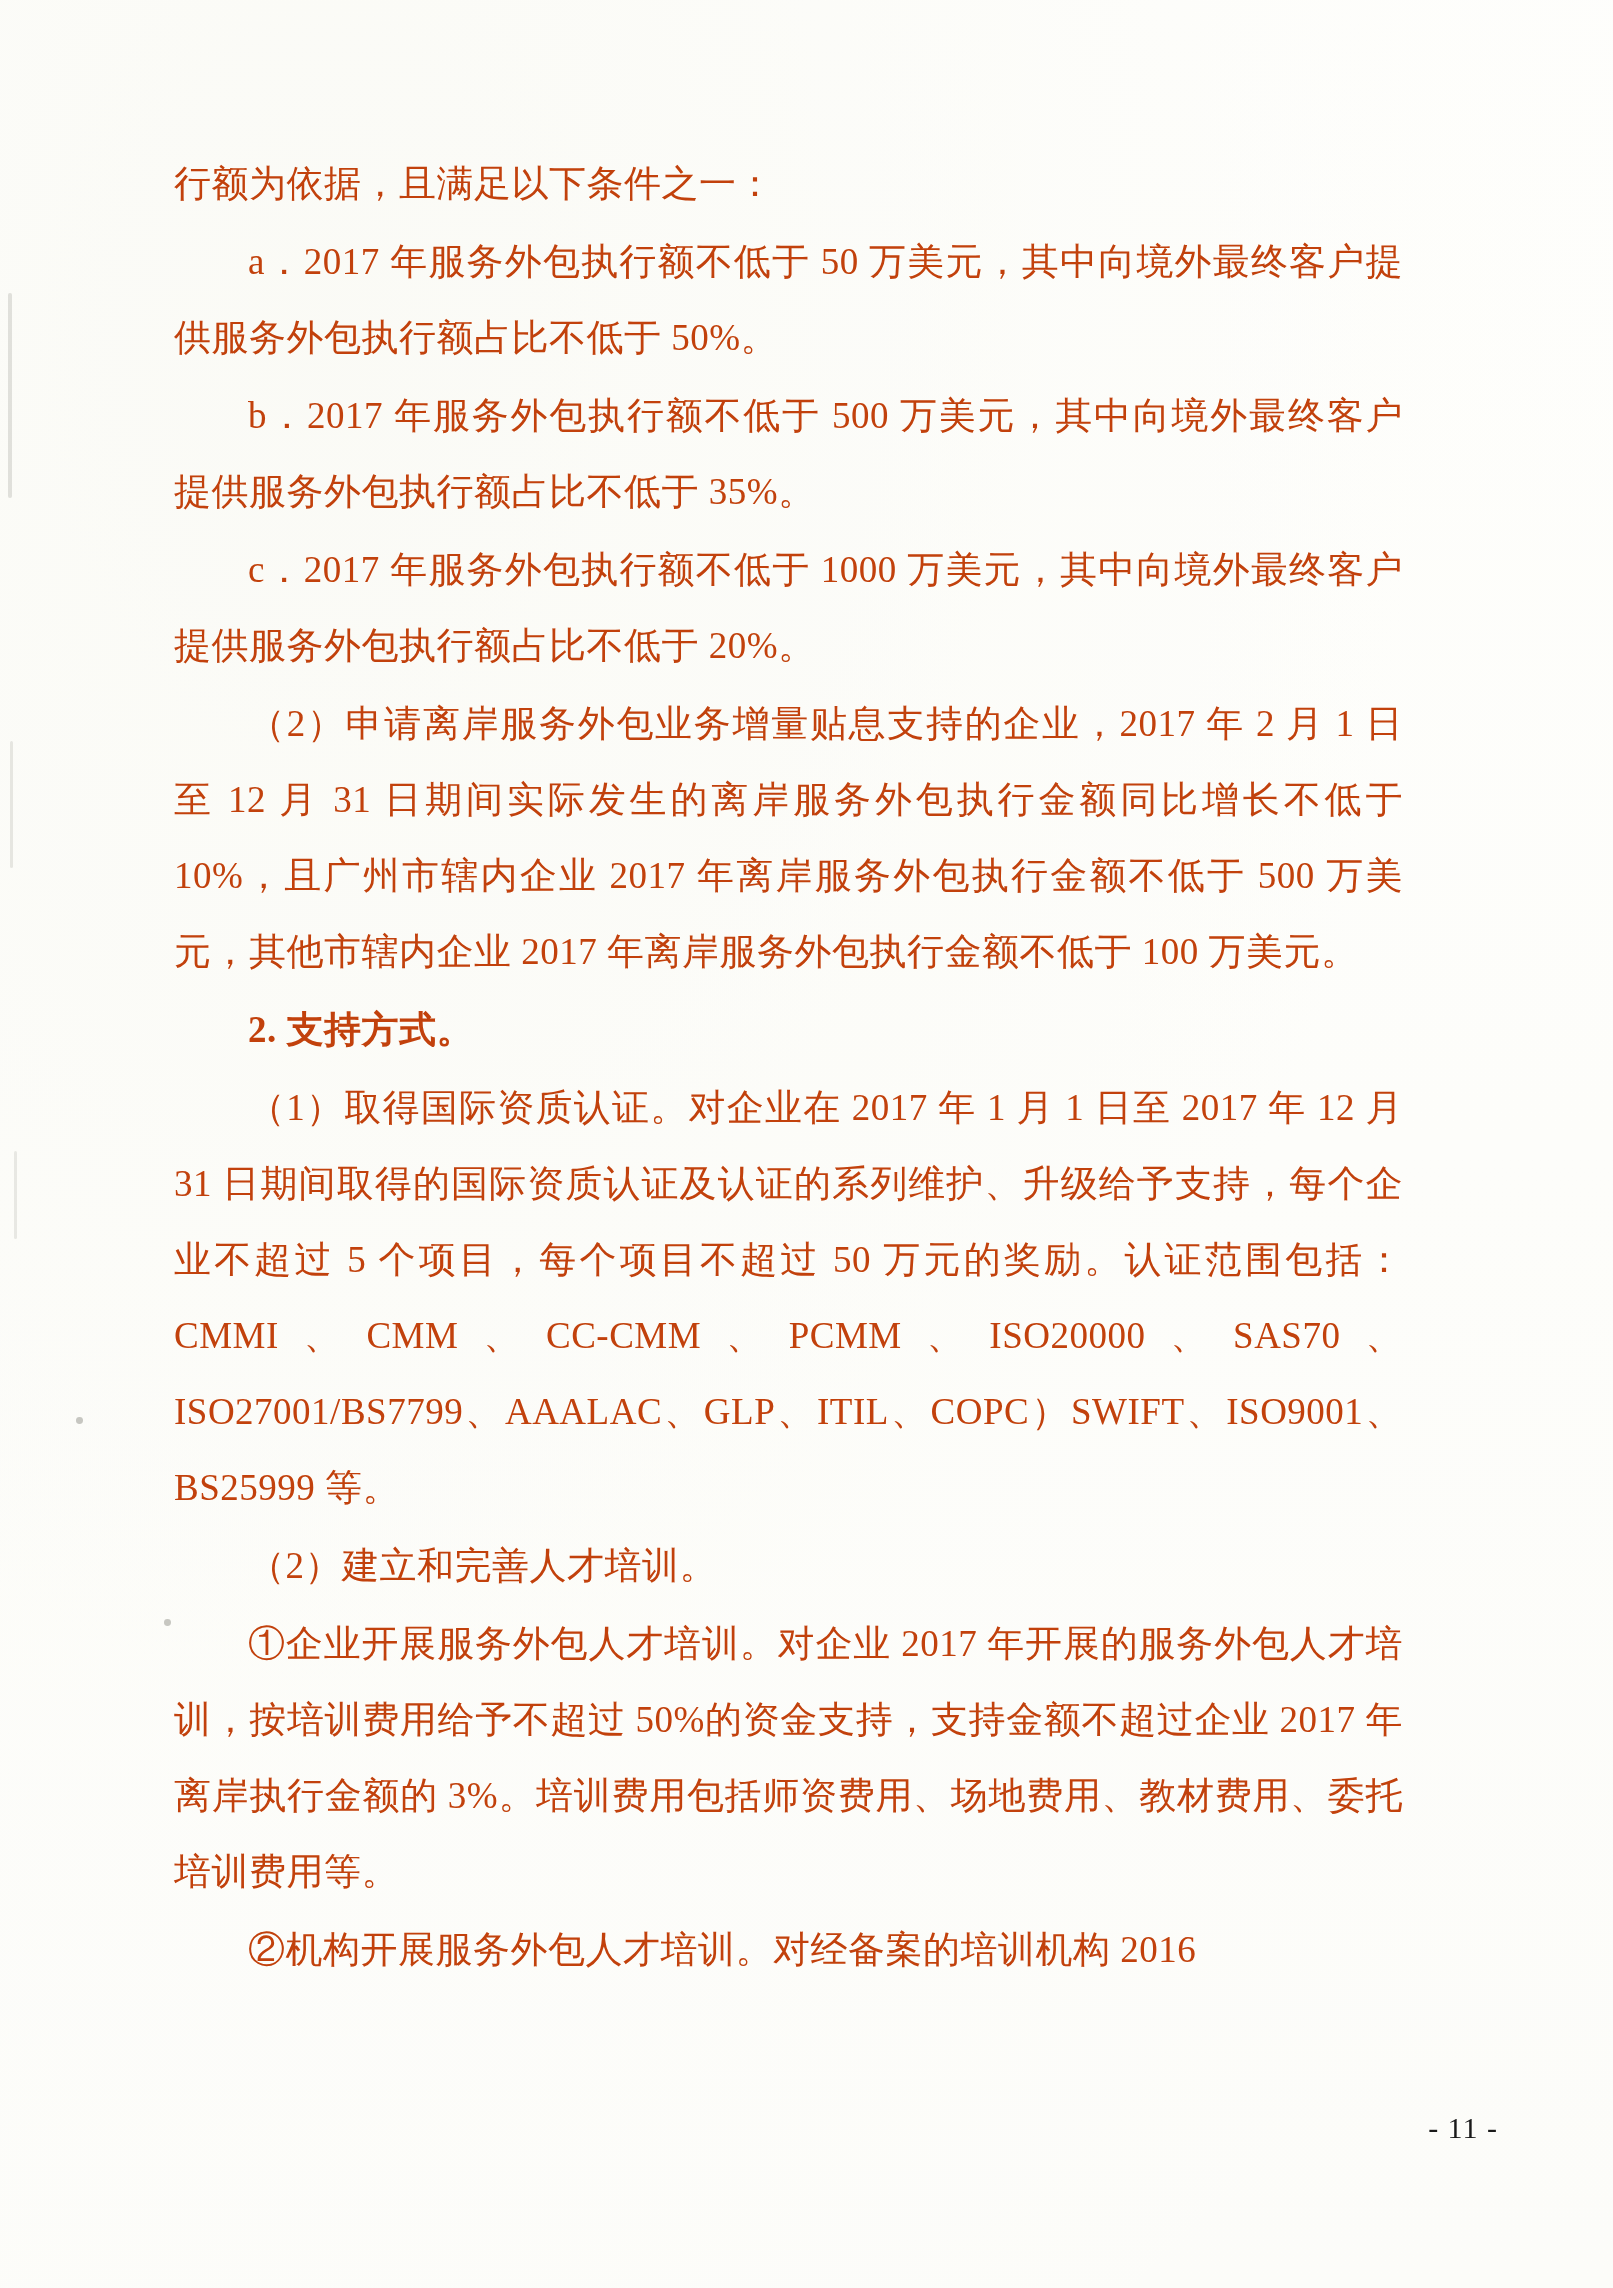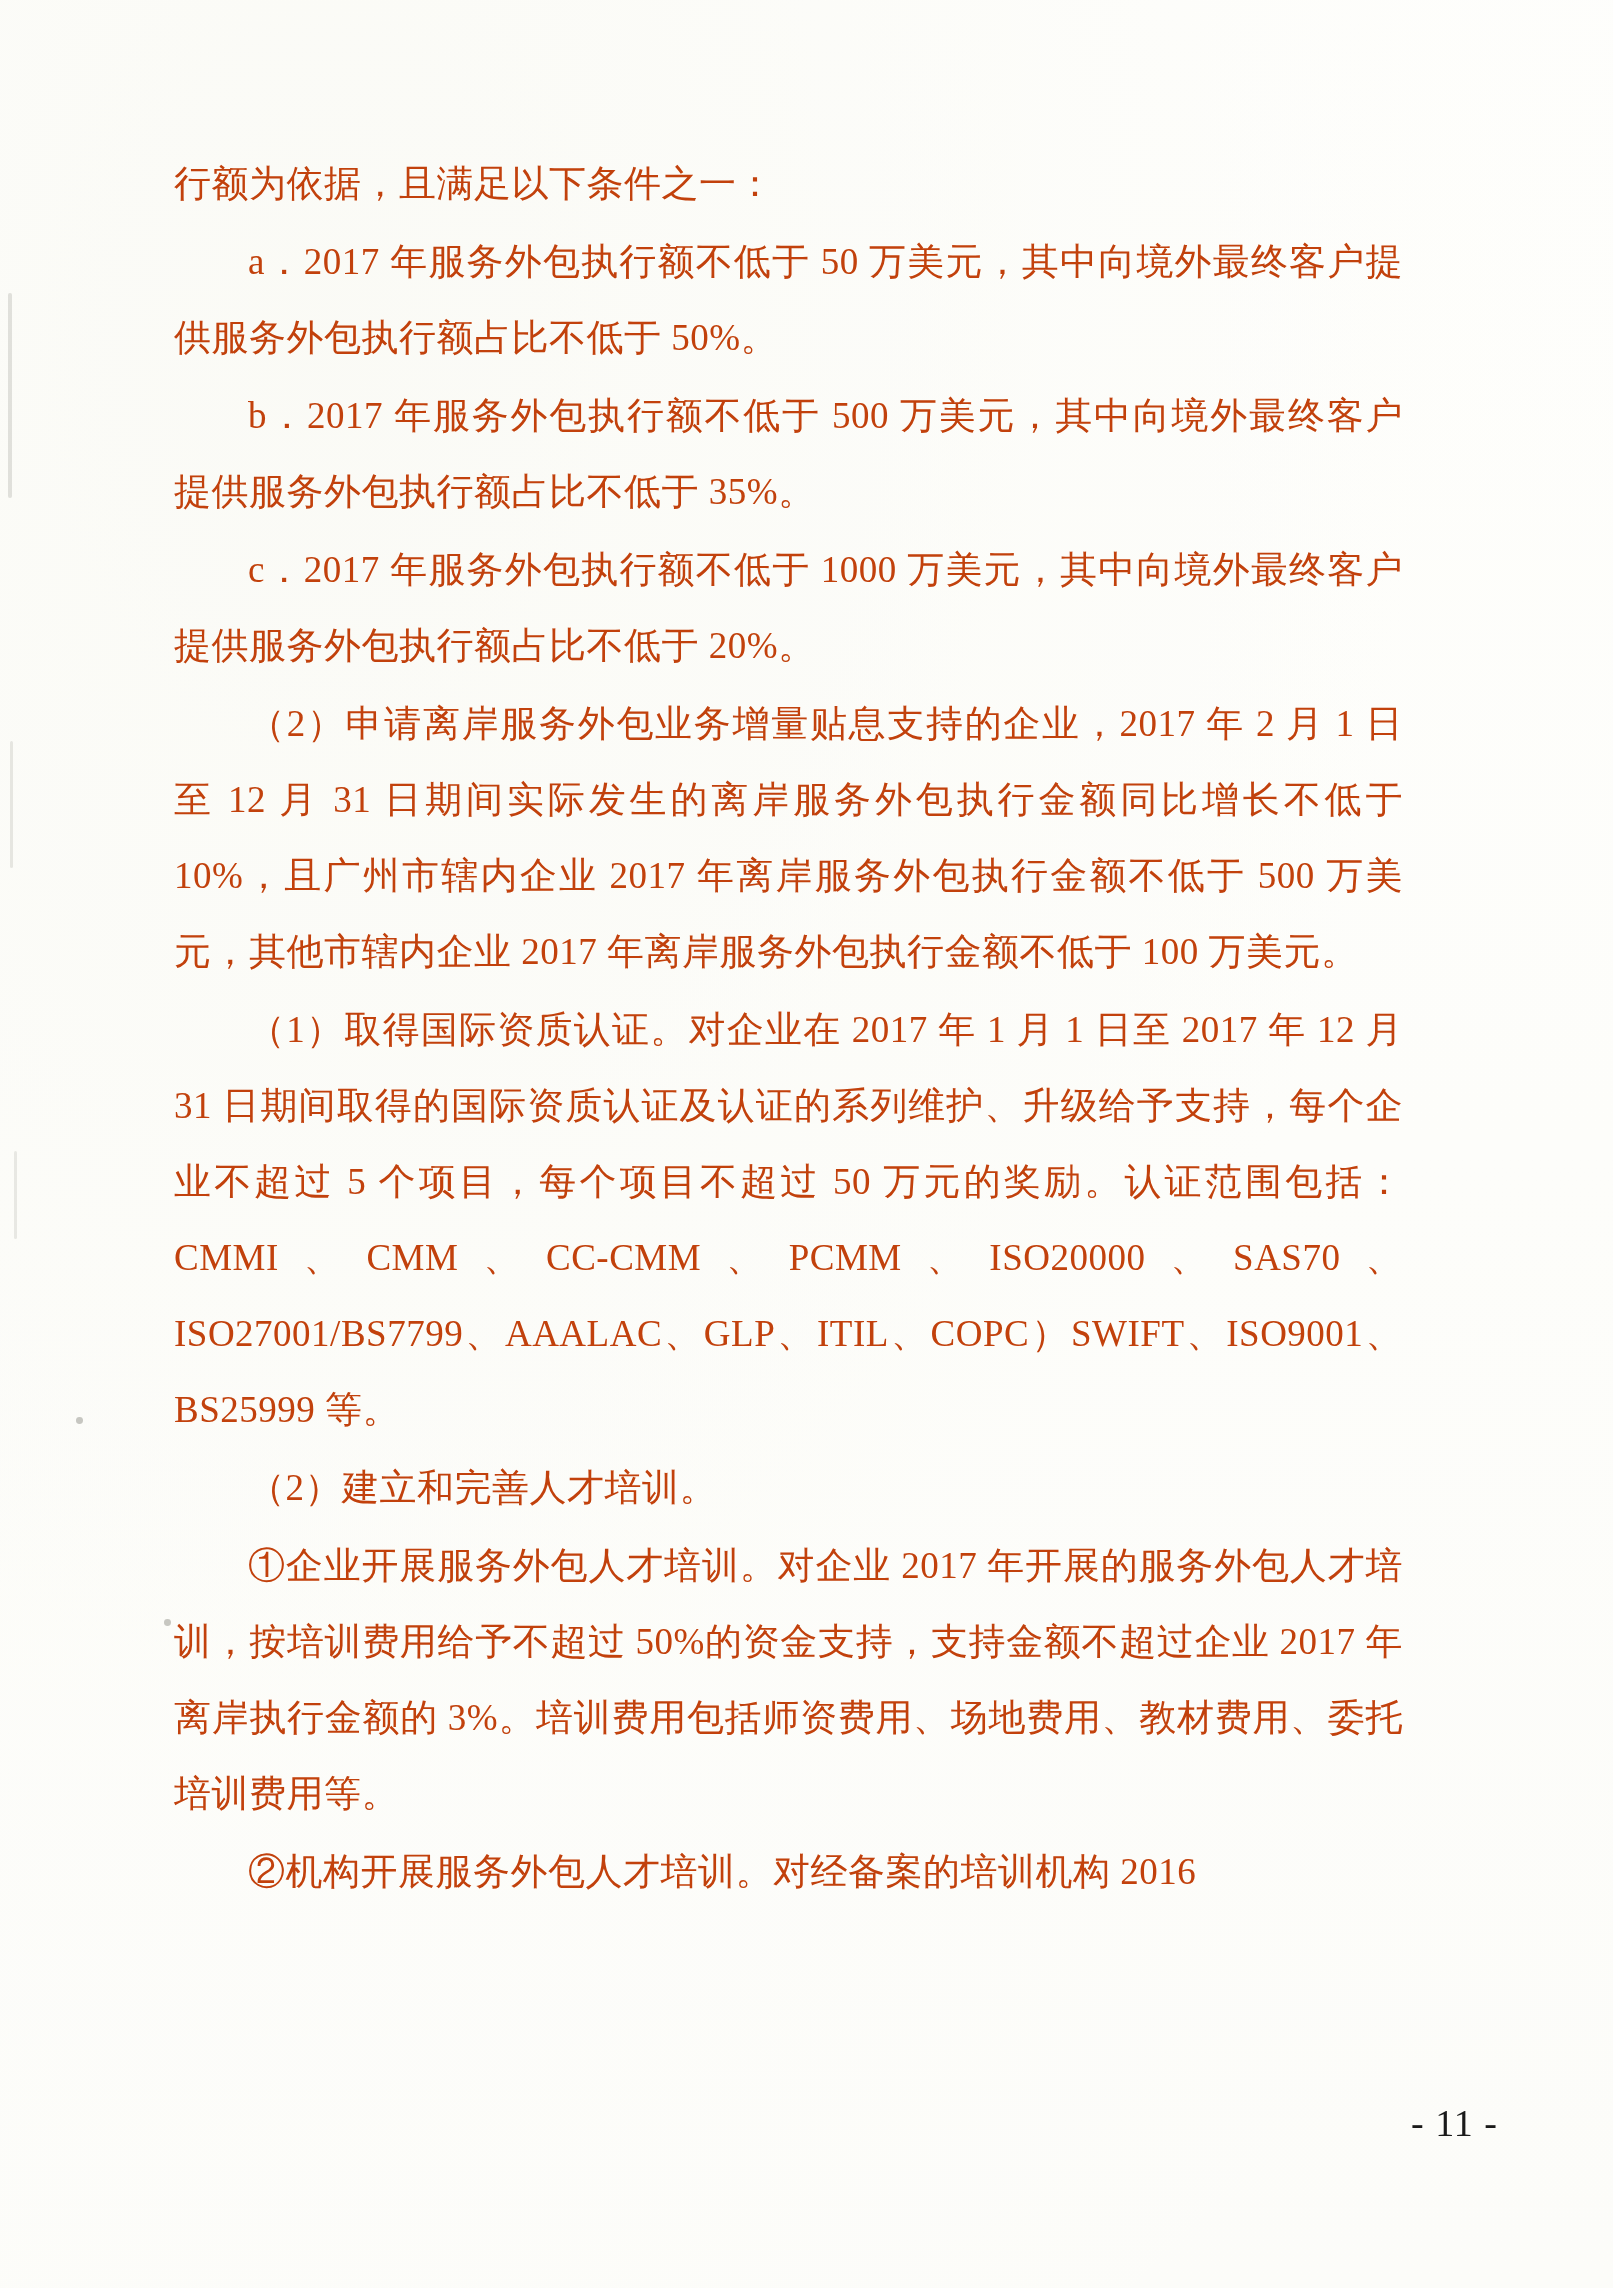--- a/index.html
+++ b/index.html
@@ -45,21 +45,21 @@
   p.indent {
     text-indent: 74px;
   }
   p.bold {
     font-weight: bold;
   }
   .pageno {
     position: absolute;
     right: 115px;
     bottom: 144px;
-    font-size: 38px;
+    font-size: 30px;
     color: #1a1a1a;
     letter-spacing: 1px;
   }
   
   .mark {
     position: absolute;
     background: #9a9a93;
     opacity: 0.55;
     border-radius: 50%;
   }
@@ -80,20 +80,21 @@
   <div class="mark m3"></div>
   <div class="mark m4"></div>
   <div class="mark m5"></div>
 
   <div class="content">
     <p>行额为依据，且满足以下条件之一：</p>
     <p class="indent">a．2017 年服务外包执行额不低于 50 万美元，其中向境外最终客户提供服务外包执行额占比不低于 50%。</p>
     <p class="indent">b．2017 年服务外包执行额不低于 500 万美元，其中向境外最终客户提供服务外包执行额占比不低于 35%。</p>
     <p class="indent">c．2017 年服务外包执行额不低于 1000 万美元，其中向境外最终客户提供服务外包执行额占比不低于 20%。</p>
     <p class="indent">（2）申请离岸服务外包业务增量贴息支持的企业，2017 年 2 月 1 日至 12 月 31 日期间实际发生的离岸服务外包执行金额同比增长不低于 10%，且广州市辖内企业 2017 年离岸服务外包执行金额不低于 500 万美元，其他市辖内企业 2017 年离岸服务外包执行金额不低于 100 万美元。</p>
+    <p class="indent bold">2. 支持方式。</p>
     <p class="indent">（1）取得国际资质认证。对企业在 2017 年 1 月 1 日至 2017 年 12 月 31 日期间取得的国际资质认证及认证的系列维护、升级给予支持，每个企业不超过 5 个项目，每个项目不超过 50 万元的奖励。认证范围包括：CMMI、CMM、CC-CMM、PCMM、ISO20000、SAS70、ISO27001/BS7799、AAALAC、GLP、ITIL、COPC）SWIFT、ISO9001、BS25999 等。</p>
     <p class="indent">（2）建立和完善人才培训。</p>
     <p class="indent">①企业开展服务外包人才培训。对企业 2017 年开展的服务外包人才培训，按培训费用给予不超过 50%的资金支持，支持金额不超过企业 2017 年离岸执行金额的 3%。培训费用包括师资费用、场地费用、教材费用、委托培训费用等。</p>
     <p class="indent">②机构开展服务外包人才培训。对经备案的培训机构 2016</p>
   </div>
 
   <div class="pageno">- 11 -</div>
 </div>
 
 

